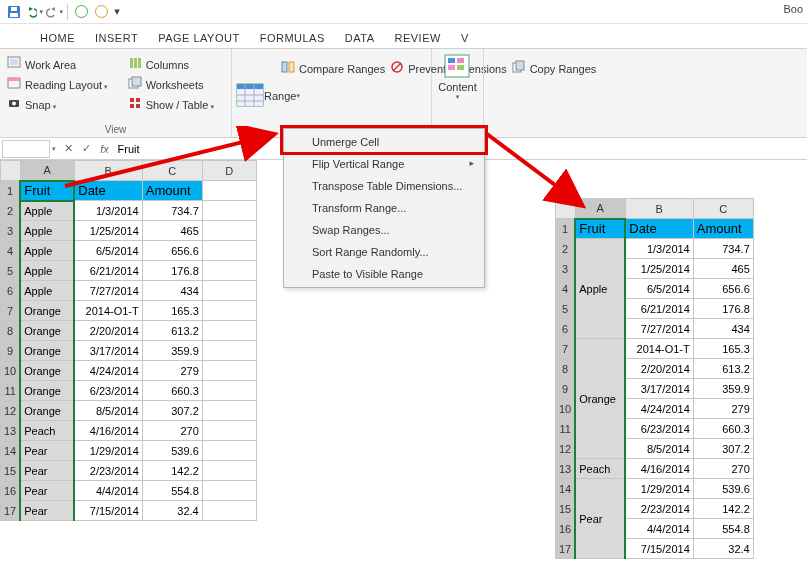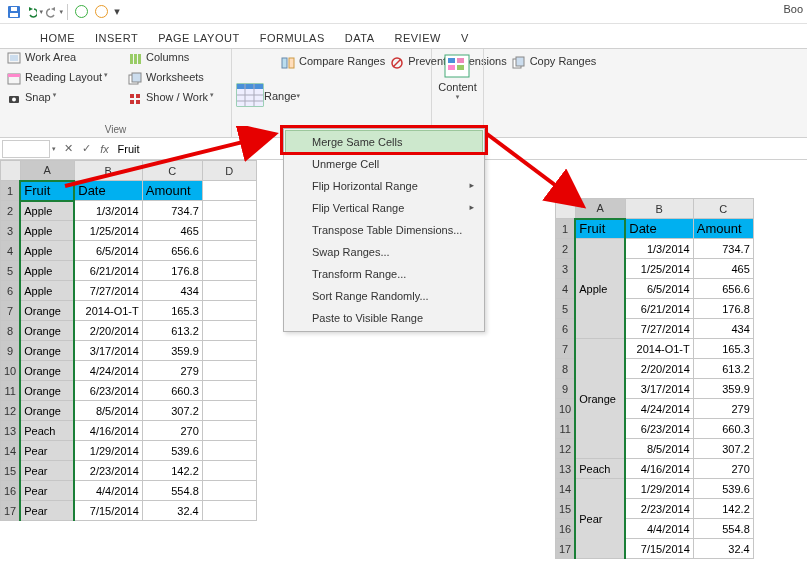--- a/index.html
+++ b/index.html
@@ -72,21 +72,21 @@
     text-align: center;
     font-size: 10px;
     color: #666;
     padding: 1px 0 2px;
     margin-top: auto;
   }
   .ation-group { width: 28px; background: #99d18f; color:#222;}
   .ation-group .ation-text { font-size:10px; color:#333; margin-top:58px; }
   .view-group { width: 232px; }
   .cmd-list { display: flex; flex-wrap: wrap; flex-direction: column; height: 66px; gap: 0 4px; }
-  .cmd { display: flex; align-items: flex-start; height: 20px; font-size: 11px; color: #333; padding: 0 2px; white-space: nowrap; }
+  .cmd { display: flex; align-items: flex-end; height: 20px; font-size: 11px; color: #333; padding: 0 2px; white-space: nowrap; }
   .cmd .ico { width: 16px; height: 16px; margin-right: 3px; display:flex;align-items:center;justify-content:center;}
   .caret::after { content: "▾"; font-size: 7px; margin-left: 2px; color:#666;}
   .range-group { width: 200px; display:flex; flex-direction: row; padding:4px 4px 0;}
   .big-btn {
     width: 42px; display:flex; flex-direction:row; align-items:center;
     font-size: 11px; color:#333; padding-top:2px;
   }
   .big-btn .big-ico { width:30px; height:28px; display:flex;align-items:center;justify-content:center;}
   .content-group { width: 52px; display:flex;flex-direction:column;align-items:center;padding-top:4px; font-size:11px; color:#333;}
   
@@ -287,21 +287,21 @@
         </div>
       <div class="cmd caret">
           <span class="ico">
             <svg width="14" height="14">
               <rect x="2" y="2" width="4" height="4" fill="#c33"></rect>
               <rect x="8" y="2" width="4" height="4" fill="#c33"></rect>
               <rect x="2" y="8" width="4" height="4" fill="#c33"></rect>
               <rect x="8" y="8" width="4" height="4" fill="#c33"></rect>
             </svg>
           </span>
-          <span>Show / Work</span>
+          <span>Show / Table</span>
         </div>
     </div>
     <div class="group-label">View</div>
   </div>
 
   <div class="group range-group">
     <div class="big-btn">
       <div class="big-ico">
           <svg width="28" height="26">
             <rect x="1" y="1" width="26" height="22" fill="#fff" stroke="#4a7"></rect>
@@ -619,23 +619,21 @@
     <defs>
         <marker id="ah2" markerWidth="12" markerHeight="12" refX="9" refY="5" orient="auto">
           <path d="M0 0 L10 5 L0 10 Z" fill="#e60000"></path>
         </marker>
       </defs>
     <line x1="2" y1="4" x2="98" y2="76" stroke="#e60000" stroke-width="4" marker-end="url(#ah2)"></line>
   </svg>
 </div>
 
 <div class="menu" id="menu">
-    <div class="menu-item hl">Merge Same Cells</div>
     <div class="menu-item">Unmerge Cell</div>
-    <div class="menu-item">Flip Horizontal Range<span class="sub"></span></div>
     <div class="menu-item">Flip Vertical Range<span class="sub"></span></div>
     <div class="menu-item">Transpose Table Dimensions...</div>
+    <div class="menu-item">Transform Range...</div>
     <div class="menu-item">Swap Ranges...</div>
-    <div class="menu-item">Transform Range...</div>
     <div class="menu-item">Sort Range Randomly...</div>
     <div class="menu-item">Paste to Visible Range</div>
   </div>
 <div class="menu-highlight-box"></div>
 
 </body></html>

